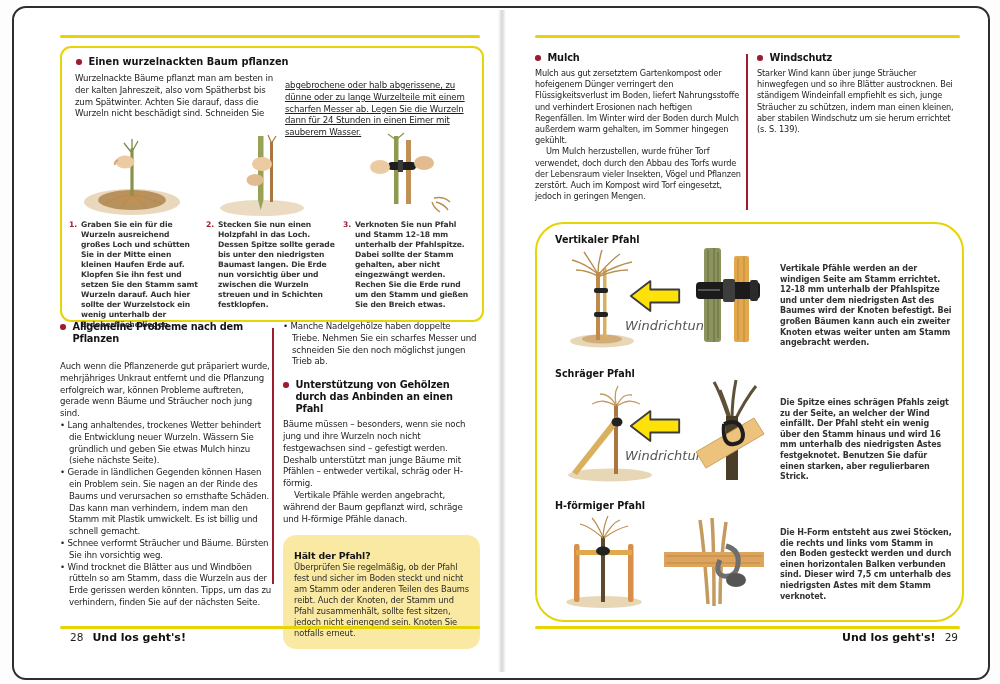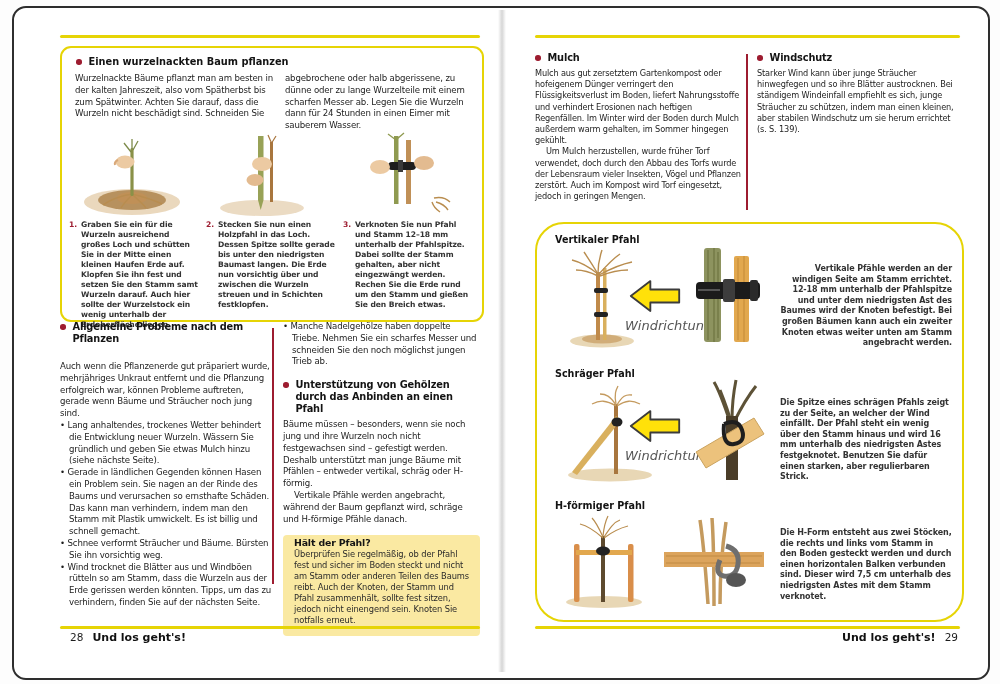--- a/index.html
+++ b/index.html
@@ -17,21 +17,21 @@
   .body-text{font-size:8.6px;line-height:11.8px;letter-spacing:-0.15px;color:#1d1d1d;}
   .body-text p{margin:0;}
   .indent{text-indent:11px;}
   .bullet-item{padding-left:9px;text-indent:-9px;margin:1.5px 0 2px 0;}
   .step{display:flex;width:131px;}
   .step-num{flex:none;width:12px;font-size:7.6px;font-weight:bold;color:#9d1c30;line-height:10px;}
   .step-text{font-size:7.6px;line-height:10px;font-weight:bold;color:#333;letter-spacing:-0.1px;}
   .stake-head{font-size:9.6px;font-weight:bold;color:#141414;}
   .stake-text{font-size:8px;line-height:10.6px;font-weight:bold;color:#333;letter-spacing:-0.1px;}
   .wind-label{font-size:13px;font-style:italic;color:#555;}
-  .tipbox{background:#fae9a2;border-radius:4px;padding:2px 11px 10px 11px;margin-top:10px;}
+  .tipbox{background:#fae9a2;border-radius:13px;padding:15px 11px 10px 11px;margin-top:10px;}
   .tip-head{font-size:9.4px;font-weight:bold;color:#141414;margin:0 0 3px 0;}
   .tip-text{font-size:8.3px;line-height:10.9px;color:#2a2a2a;margin:0;letter-spacing:-0.1px;}
   .footer{position:absolute;top:631px;display:flex;align-items:baseline;gap:9px;}
   .footer-num{font-size:10.5px;color:#1d1d1d;}
   .footer-title{font-size:11px;font-weight:bold;color:#111;}
   svg{display:block;}
 </style>
 </head>
 <body>
 
@@ -41,21 +41,21 @@
   </div>
 
   <div class="hline" style="left:60px;top:35px;width:420px;"></div>
 
   <div class="ybox" style="left:60px;top:46px;width:420px;height:272px;">
     <div class="sec-head abs" style="left:14px;top:8px;width:390px;">
       <span class="dot"></span>
       <span>Einen wurzelnackten Baum pflanzen</span>
     </div>
     <div class="body-text abs" style="left:13px;top:25px;width:198px;">Wurzelnackte Bäume pflanzt man am besten in der kalten Jahreszeit, also vom Spätherbst bis zum Spätwinter. Achten Sie darauf, dass die Wurzeln nicht beschädigt sind. Schneiden Sie</div>
-    <div class="body-text abs" style="left:223px;top:25px;width:192px;">abgebrochene oder halb abgerissene, zu dünne oder zu lange Wurzelteile mit einem scharfen Messer ab. Legen Sie die Wurzeln dann für 24 Stunden in einen Eimer mit sauberem Wasser.</div>
+    <div class="body-text abs" style="left:223px;top:32px;width:192px;text-decoration:underline;">abgebrochene oder halb abgerissene, zu dünne oder zu lange Wurzelteile mit einem scharfen Messer ab. Legen Sie die Wurzeln dann für 24 Stunden in einen Eimer mit sauberem Wasser.</div>
 
     <div class="abs" style="left:14px;top:88px;">
       <svg width="112" height="82" viewBox="0 0 112 82">
         <ellipse cx="56" cy="66" rx="48" ry="13" fill="#d8b887" opacity="0.55"></ellipse>
         <ellipse cx="56" cy="64" rx="34" ry="10" fill="#a5793f" opacity="0.75"></ellipse>
         <ellipse cx="56" cy="62" rx="15" ry="6" fill="#c09057"></ellipse>
         <g stroke="#b98d4f" stroke-width="1.5" fill="none" opacity="0.9">
           <path d="M56 58 C44 60 34 64 27 69"></path>
             <path d="M56 58 C68 61 78 64 86 68"></path>
           <path d="M56 59 C51 64 47 68 45 72"></path>
@@ -199,21 +199,21 @@
         <rect x="14" y="4" width="17" height="94" rx="3" fill="#8d935f"></rect>
         <path d="M18 6 V96 M24 4 V98 M28 8 V94" stroke="#747b47" stroke-width="1.5"></path>
         <rect x="44" y="12" width="15" height="86" rx="2" fill="#e2a84e"></rect>
         <path d="M48 14 V96 M54 12 V98" stroke="#c98f3a" stroke-width="1.2"></path>
         <rect x="6" y="38" width="64" height="17" rx="4" fill="#1b1b1b"></rect>
         <rect x="33" y="35" width="12" height="23" rx="2" fill="#3d3d3d"></rect>
         <rect x="60" y="36" width="8" height="21" rx="2" fill="#2a2a2a"></rect>
         <path d="M8 46 H30" stroke="#555" stroke-width="2"></path>
       </svg>
     </div>
-    <div class="stake-text abs" style="left:243px;top:40px;width:172px;text-align:right;">Vertikale Pfähle werden an der windigen Seite am Stamm errichtet. 12-18 mm unterhalb der Pfahlspitze und unter dem niedrigsten Ast des Baumes wird der Knoten befestigt. Bei großen Bäumen kann auch ein zweiter Knoten etwas weiter unten am Stamm angebracht werden.</div>
+    <div class="stake-text abs" style="left:243px;top:40px;width:172px;">Vertikale Pfähle werden an der windigen Seite am Stamm errichtet. 12-18 mm unterhalb der Pfahlspitze und unter dem niedrigsten Ast des Baumes wird der Knoten befestigt. Bei großen Bäumen kann auch ein zweiter Knoten etwas weiter unten am Stamm angebracht werden.</div>
 
     <div class="stake-head abs" style="left:18px;top:144px;">Schräger Pfahl</div>
     <div class="abs" style="left:21px;top:158px;">
       <svg width="105" height="102" viewBox="0 0 105 102">
         <ellipse cx="52" cy="93" rx="42" ry="6.5" fill="#e2cda2" opacity="0.8"></ellipse>
         <rect x="56" y="22" width="4" height="70" fill="#a8763e"></rect>
         <g stroke="#c49a5e" stroke-width="1.3" fill="none">
           <path d="M58 24 C48 18 42 18 34 22"></path>
             <path d="M58 23 C52 14 48 12 42 12"></path>
           <path d="M58 22 C56 12 58 8 60 4"></path>

